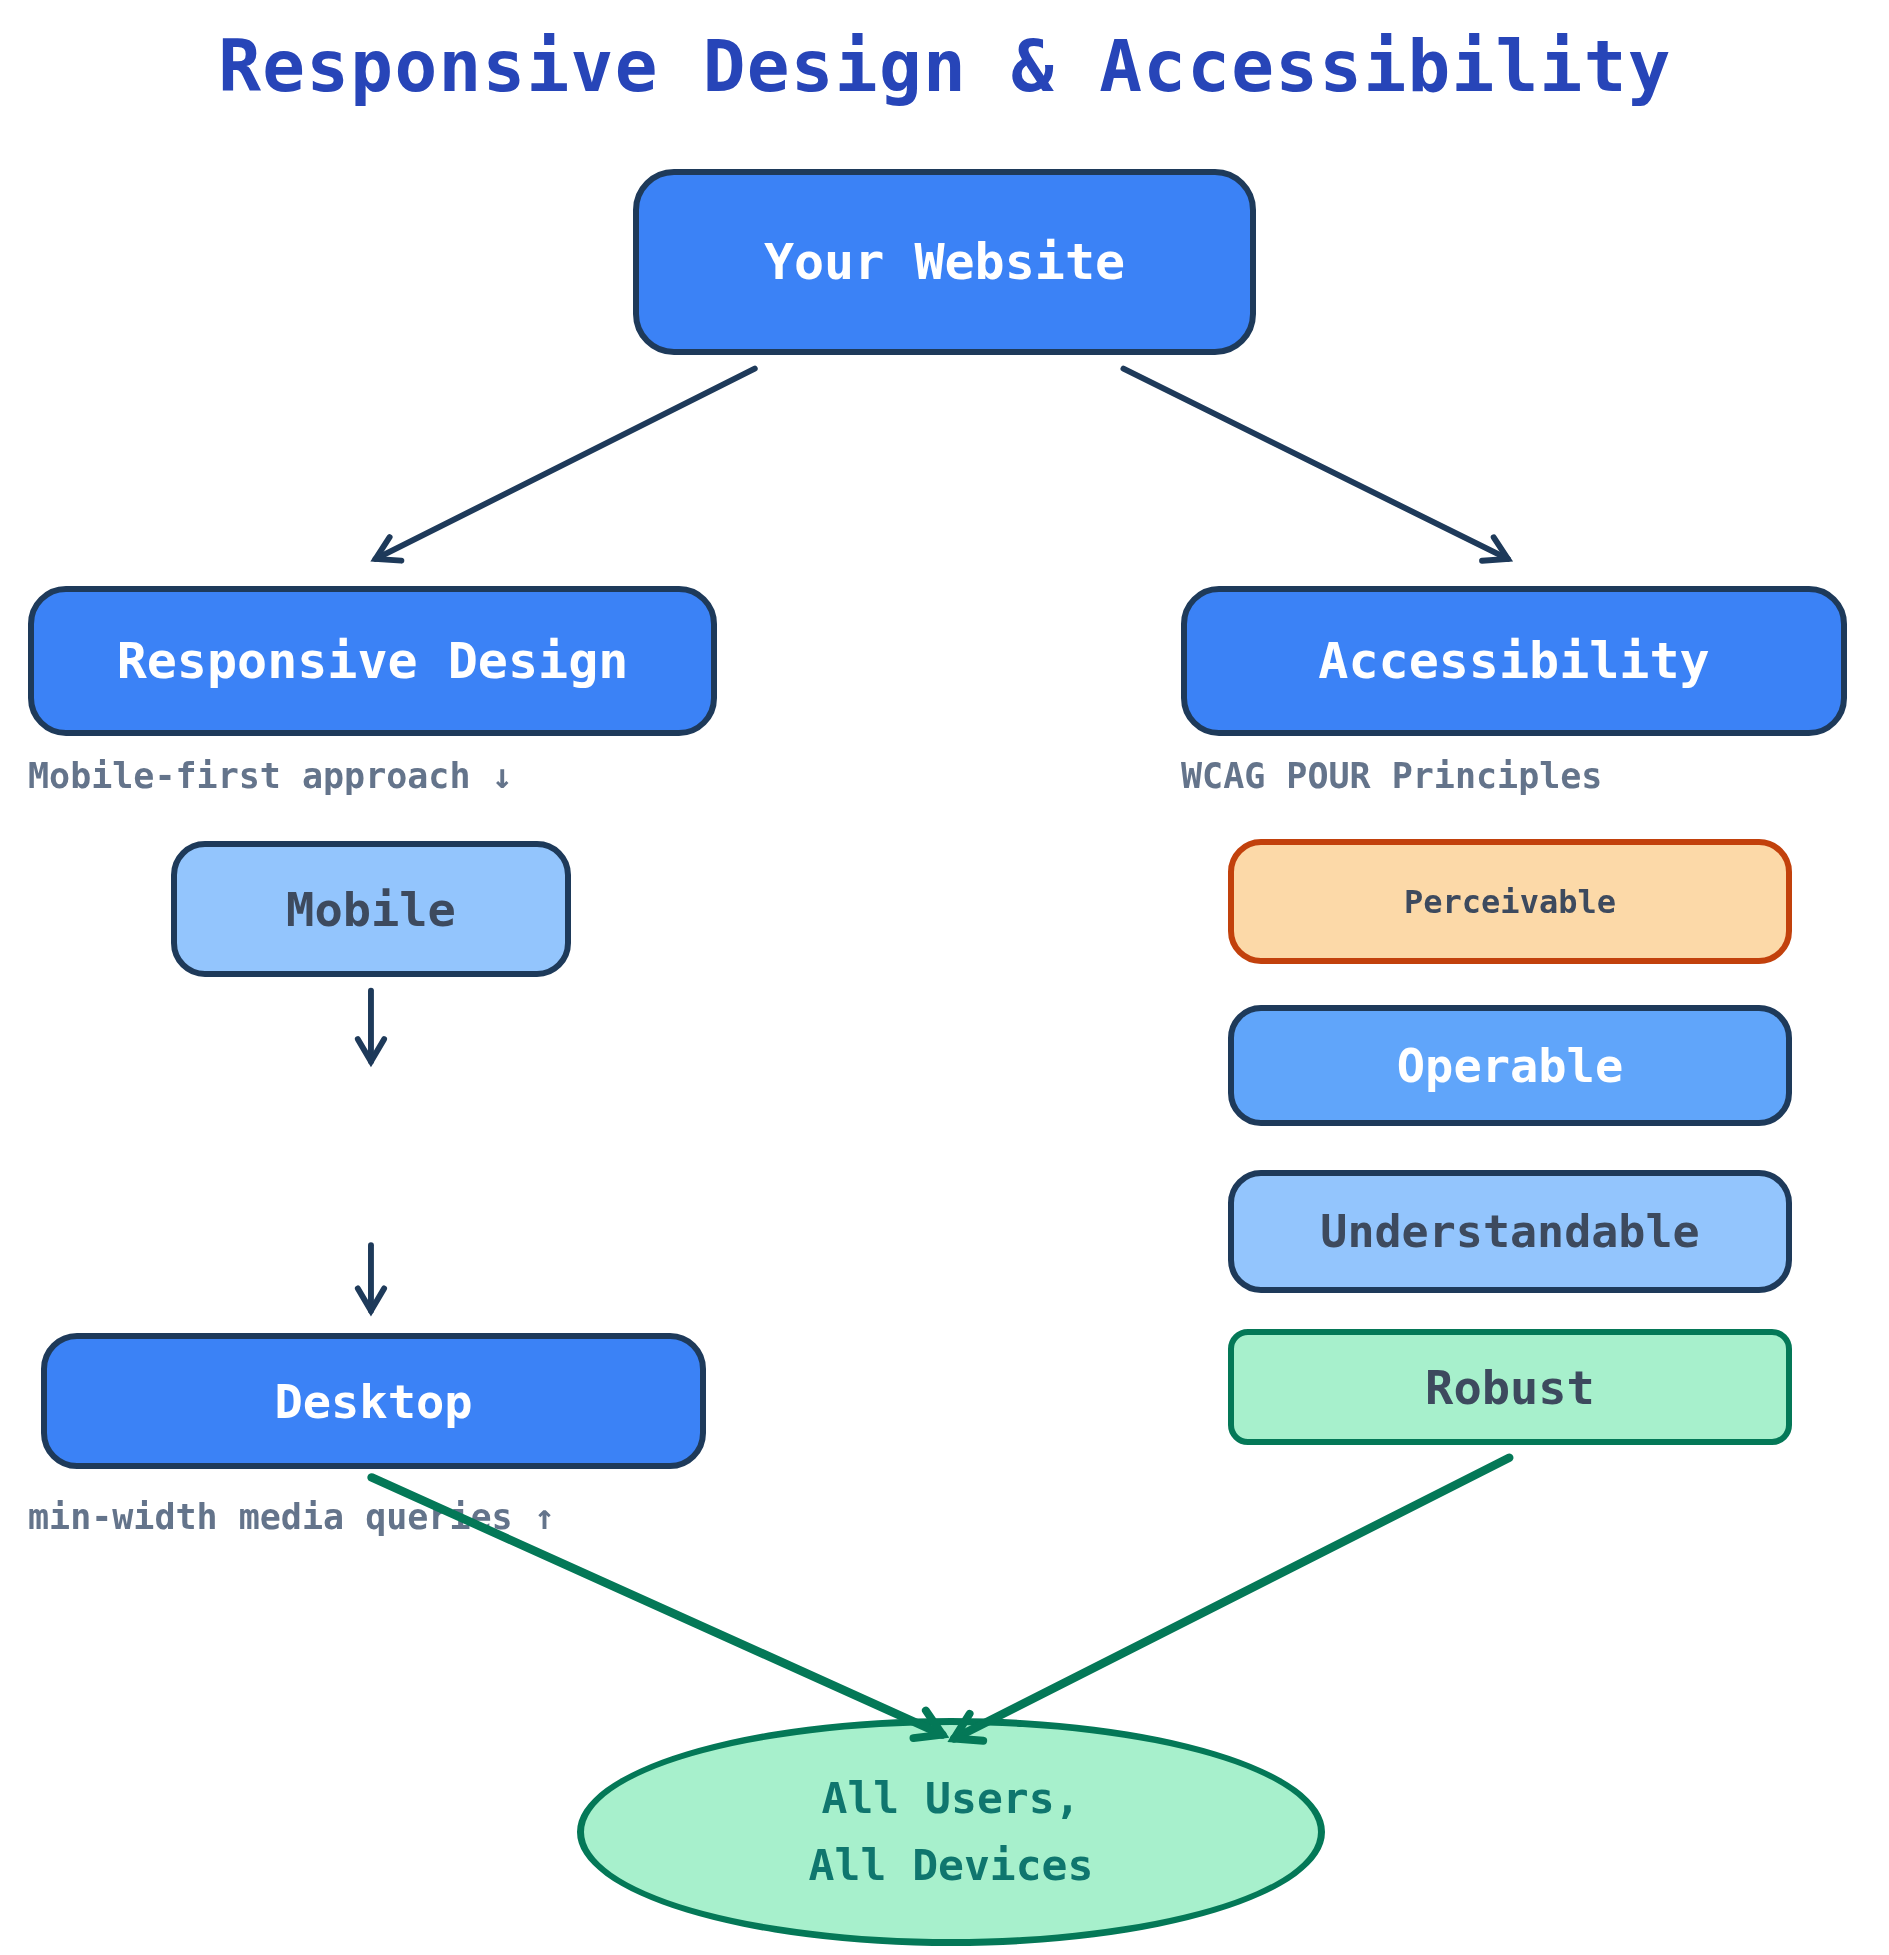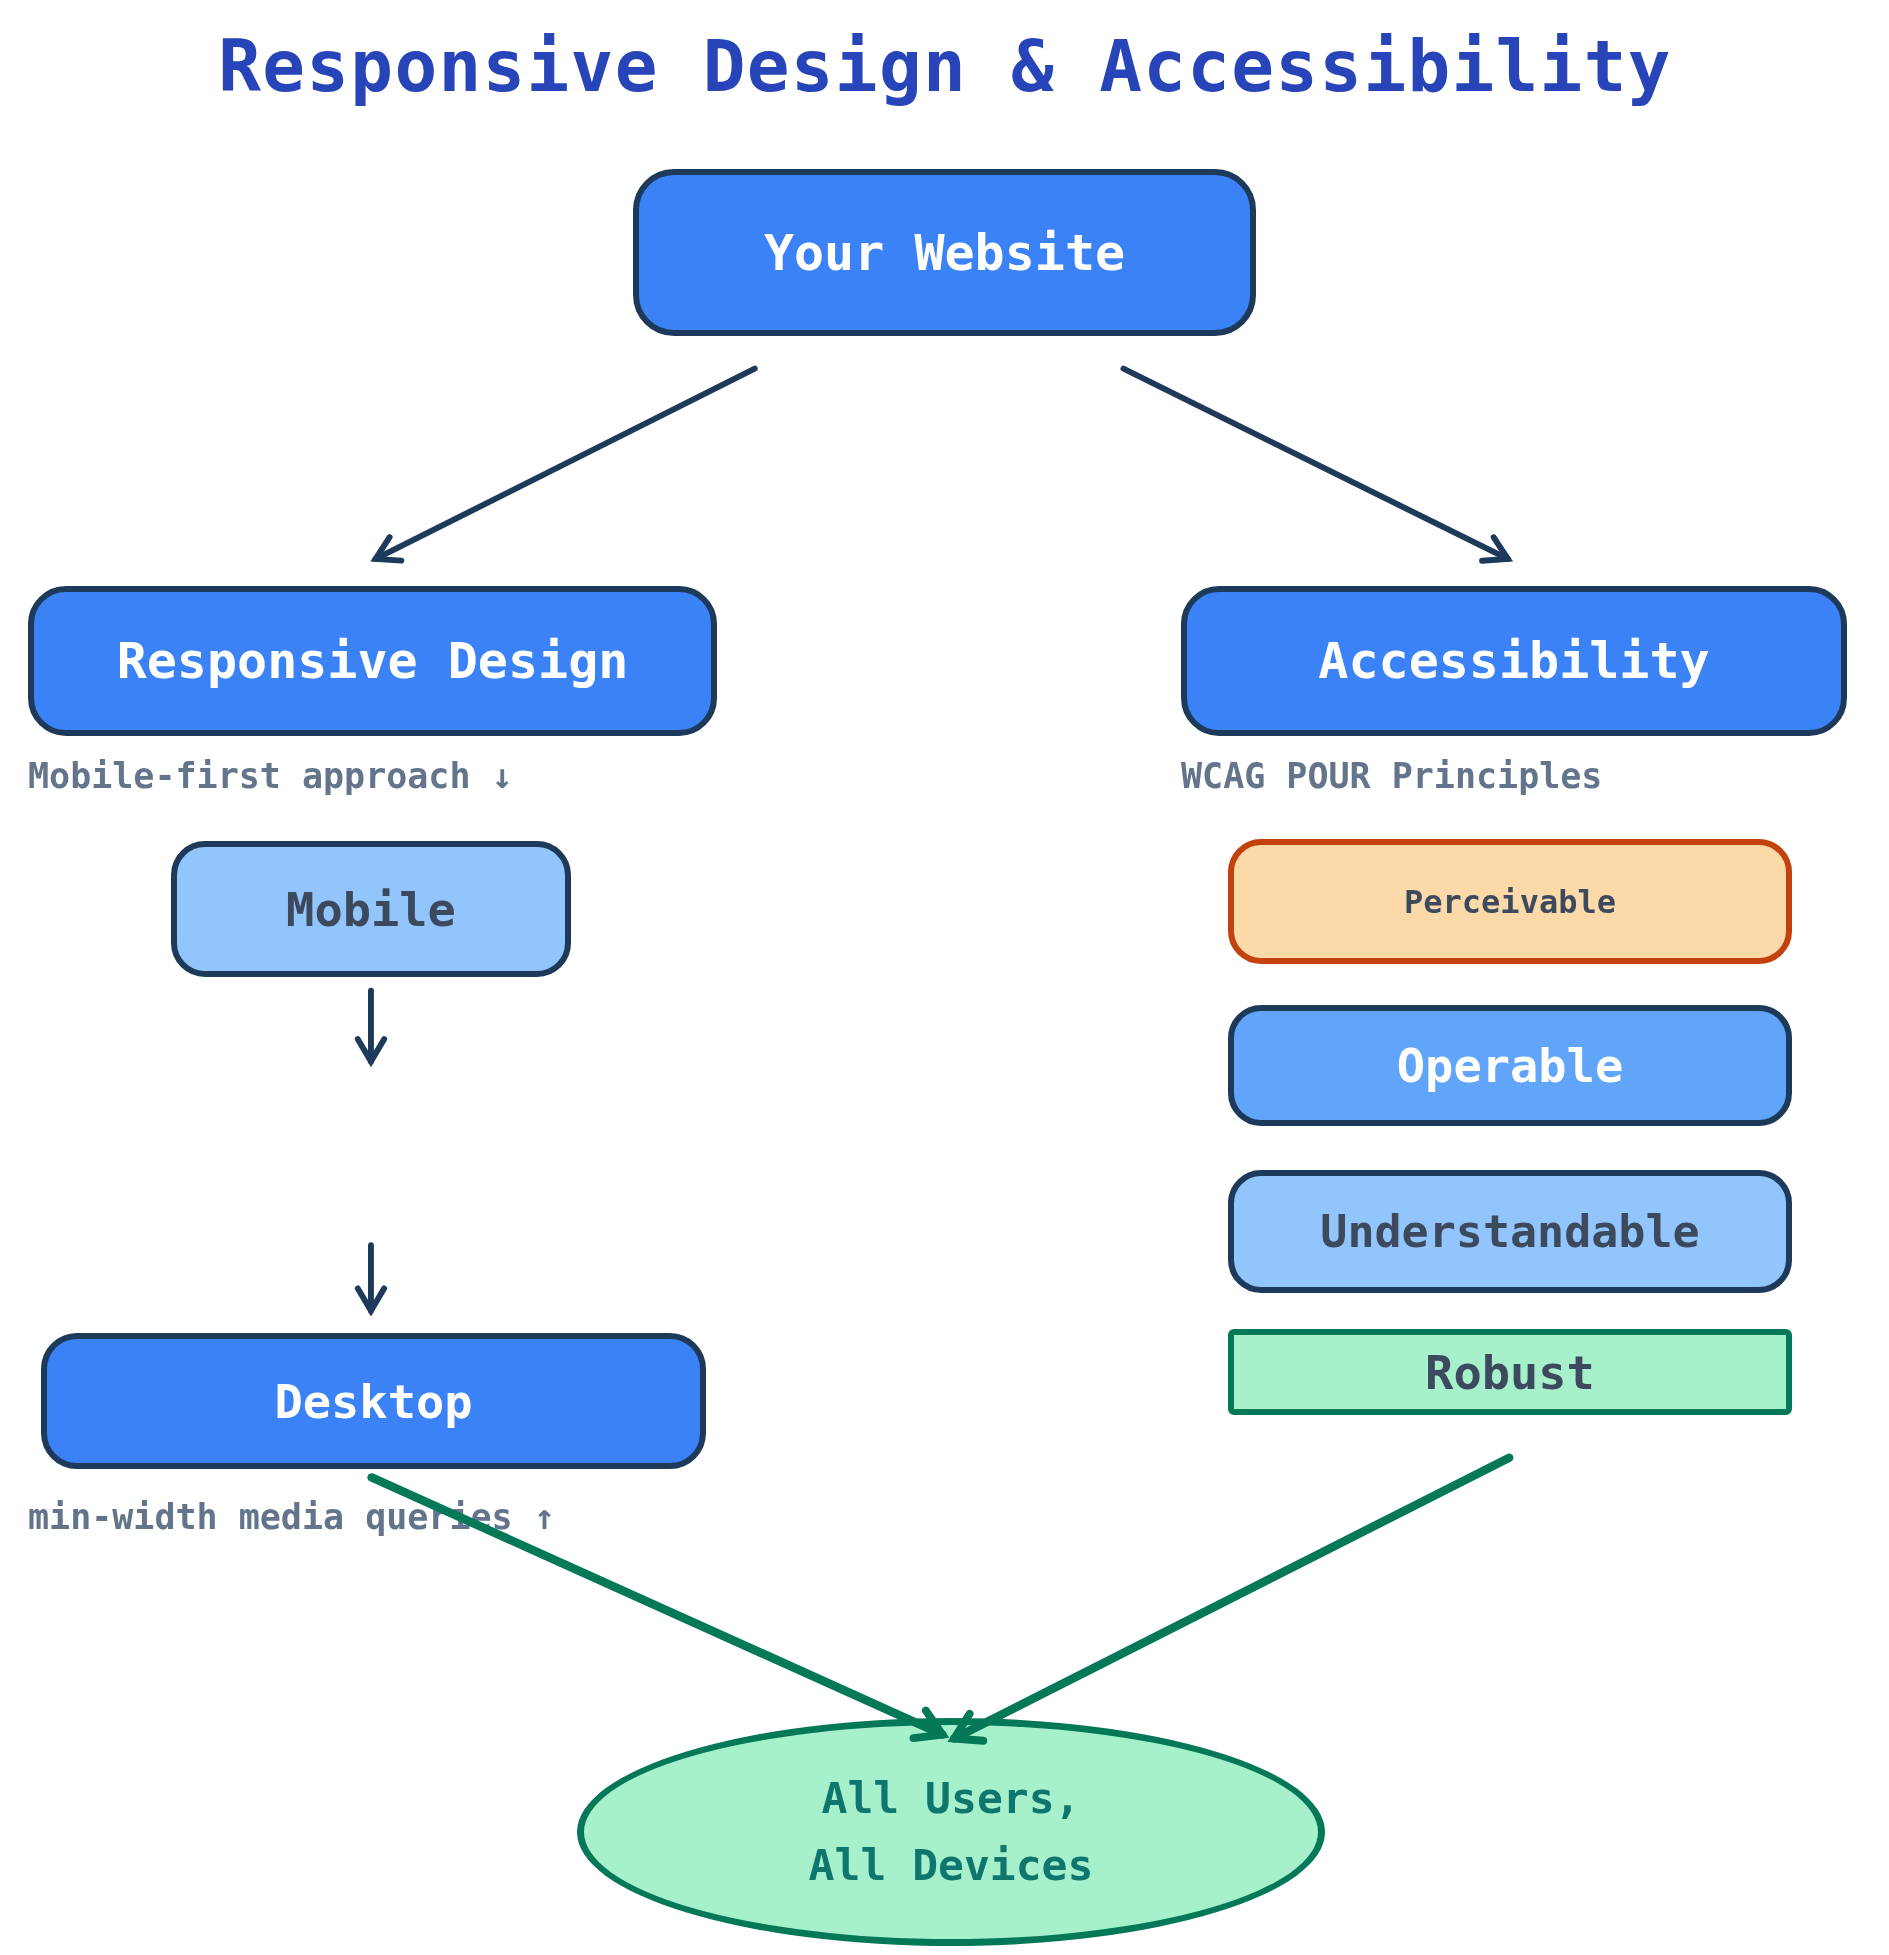--- a/index.html
+++ b/index.html
@@ -42,37 +42,37 @@
   .fill-green   { background: #a7f0cc; border: 6.6px solid #047857; color: #3d4a5e; }
 
   .caption {
     position: absolute;
     text-align: left;
     color: #64748b;
     font-size: 35px;
     font-weight: bold;
   }
 
-  #root-box       { left: 633px;  top: 169px;  width: 623px;  height: 167px; border-radius: 41px; font-size: 50px; align-items: center; }
+  #root-box       { left: 633px;  top: 169px;  width: 623px;  height: 186px; border-radius: 41px; font-size: 50px; align-items: center; }
   #resp-header    { left: 28px;   top: 586px;  width: 689px; height: 150px; border-radius: 38px; font-size: 50px; }
   #acc-header     { left: 1181px; top: 586px;  width: 666px; height: 150px; border-radius: 38px; font-size: 50px; }
 
   #resp-caption   { left: 28px;   top: 756px; width: 689px; }
   #acc-caption    { left: 1181px; top: 756px; width: 666px; }
 
   #step-mobile    { left: 171px;  top: 841px; width: 400px;  height: 136px; border-radius: 34px; font-size: 47px; }
   #step-tablet    { left: 123px;  top: 1088px; width: 499px;  height: 139px; border-radius: 34px; font-size: 47px; }
   #step-desktop   { left: 41px;   top: 1333px; width: 665px; height: 136px; border-radius: 36px; font-size: 47px; }
 
   #resp-footer    { left: 28px;   top: 1497px; width: 689px; }
 
   #p-perceivable    { left: 1228px; top: 839px; width: 564px; height: 125px; border-radius: 33px; font-size: 32px; }
   #p-operable       { left: 1228px; top: 1005px; width: 564px; height: 121px; border-radius: 33px; font-size: 47px; }
   #p-understandable { left: 1228px; top: 1170px; width: 564px; height: 123px; border-radius: 33px; font-size: 45px; }
-  #p-robust         { left: 1228px; top: 1329px; width: 564px; height: 86px; border-radius: 6px; font-size: 47px; }
+  #p-robust         { left: 1228px; top: 1329px; width: 564px; height: 116px; border-radius: 20px; font-size: 47px; }
 
   #result-ellipse {
     left: 577px; top: 1718px; width: 748px; height: 228px;
     border-radius: 50%;
     background: #a7f0cc;
     border: 7.9px solid #047857;
     color: #0f766e;
     font-size: 43px;
     flex-direction: column;
     line-height: 1.55;

